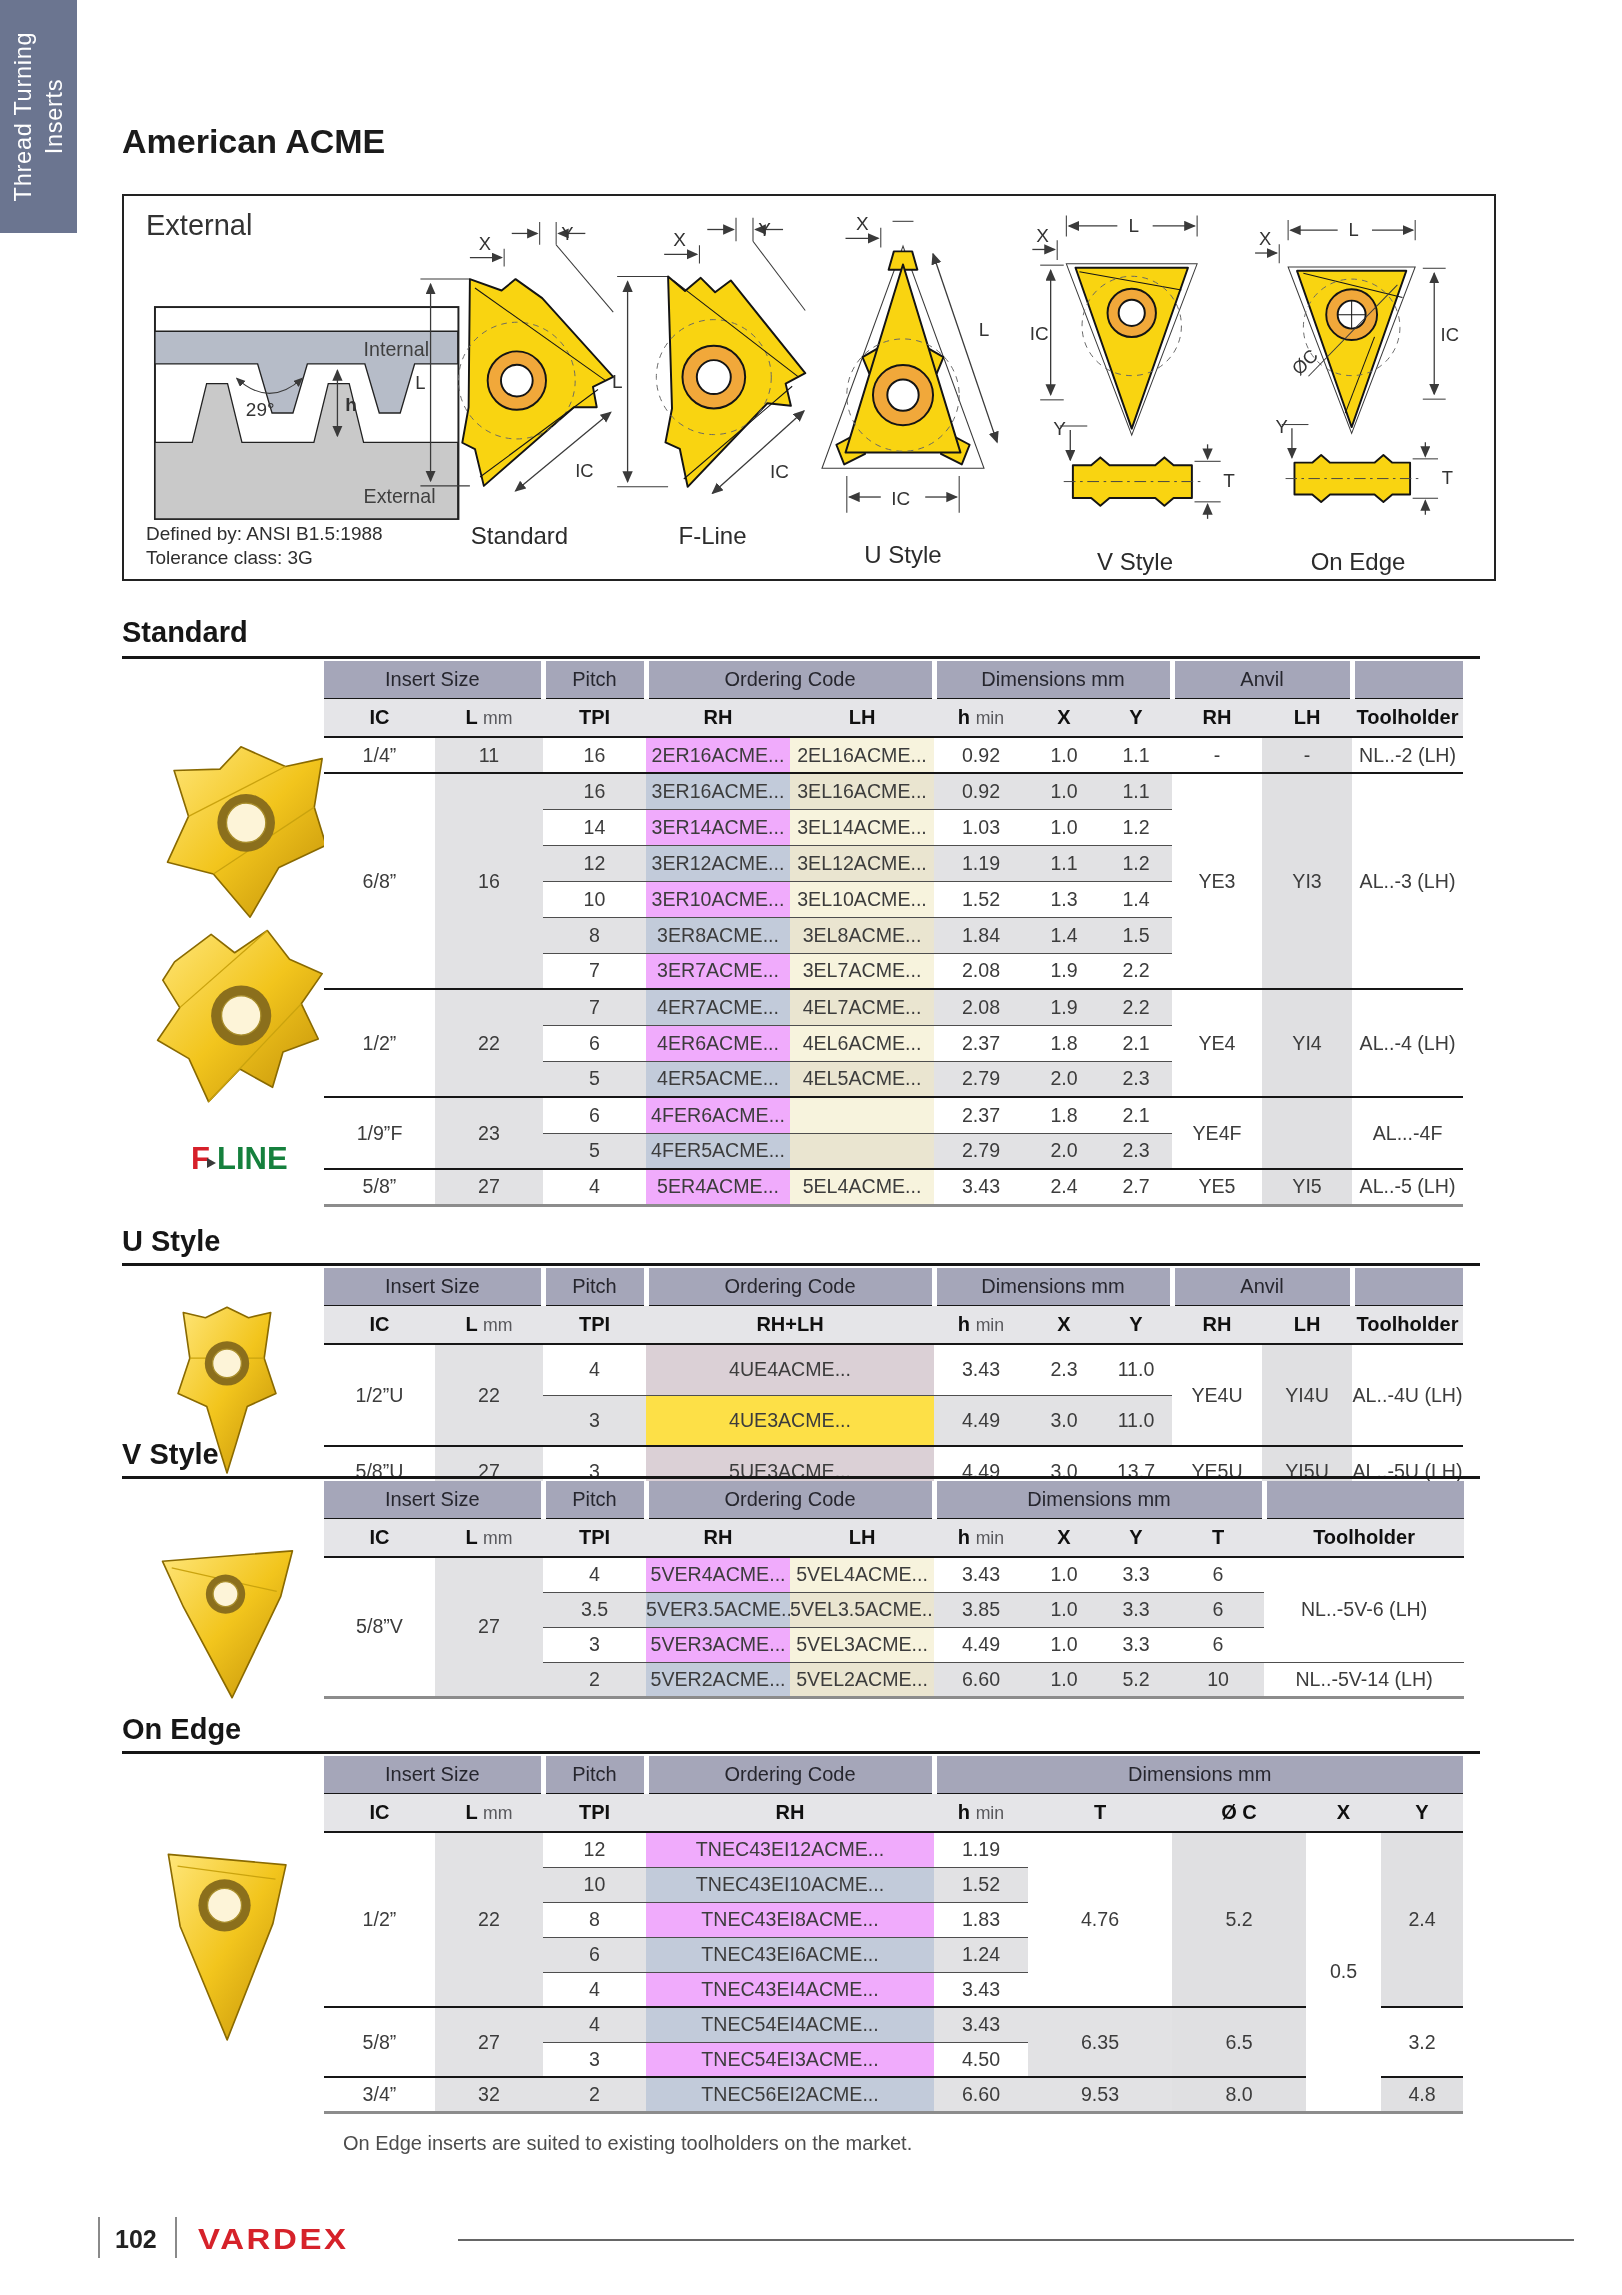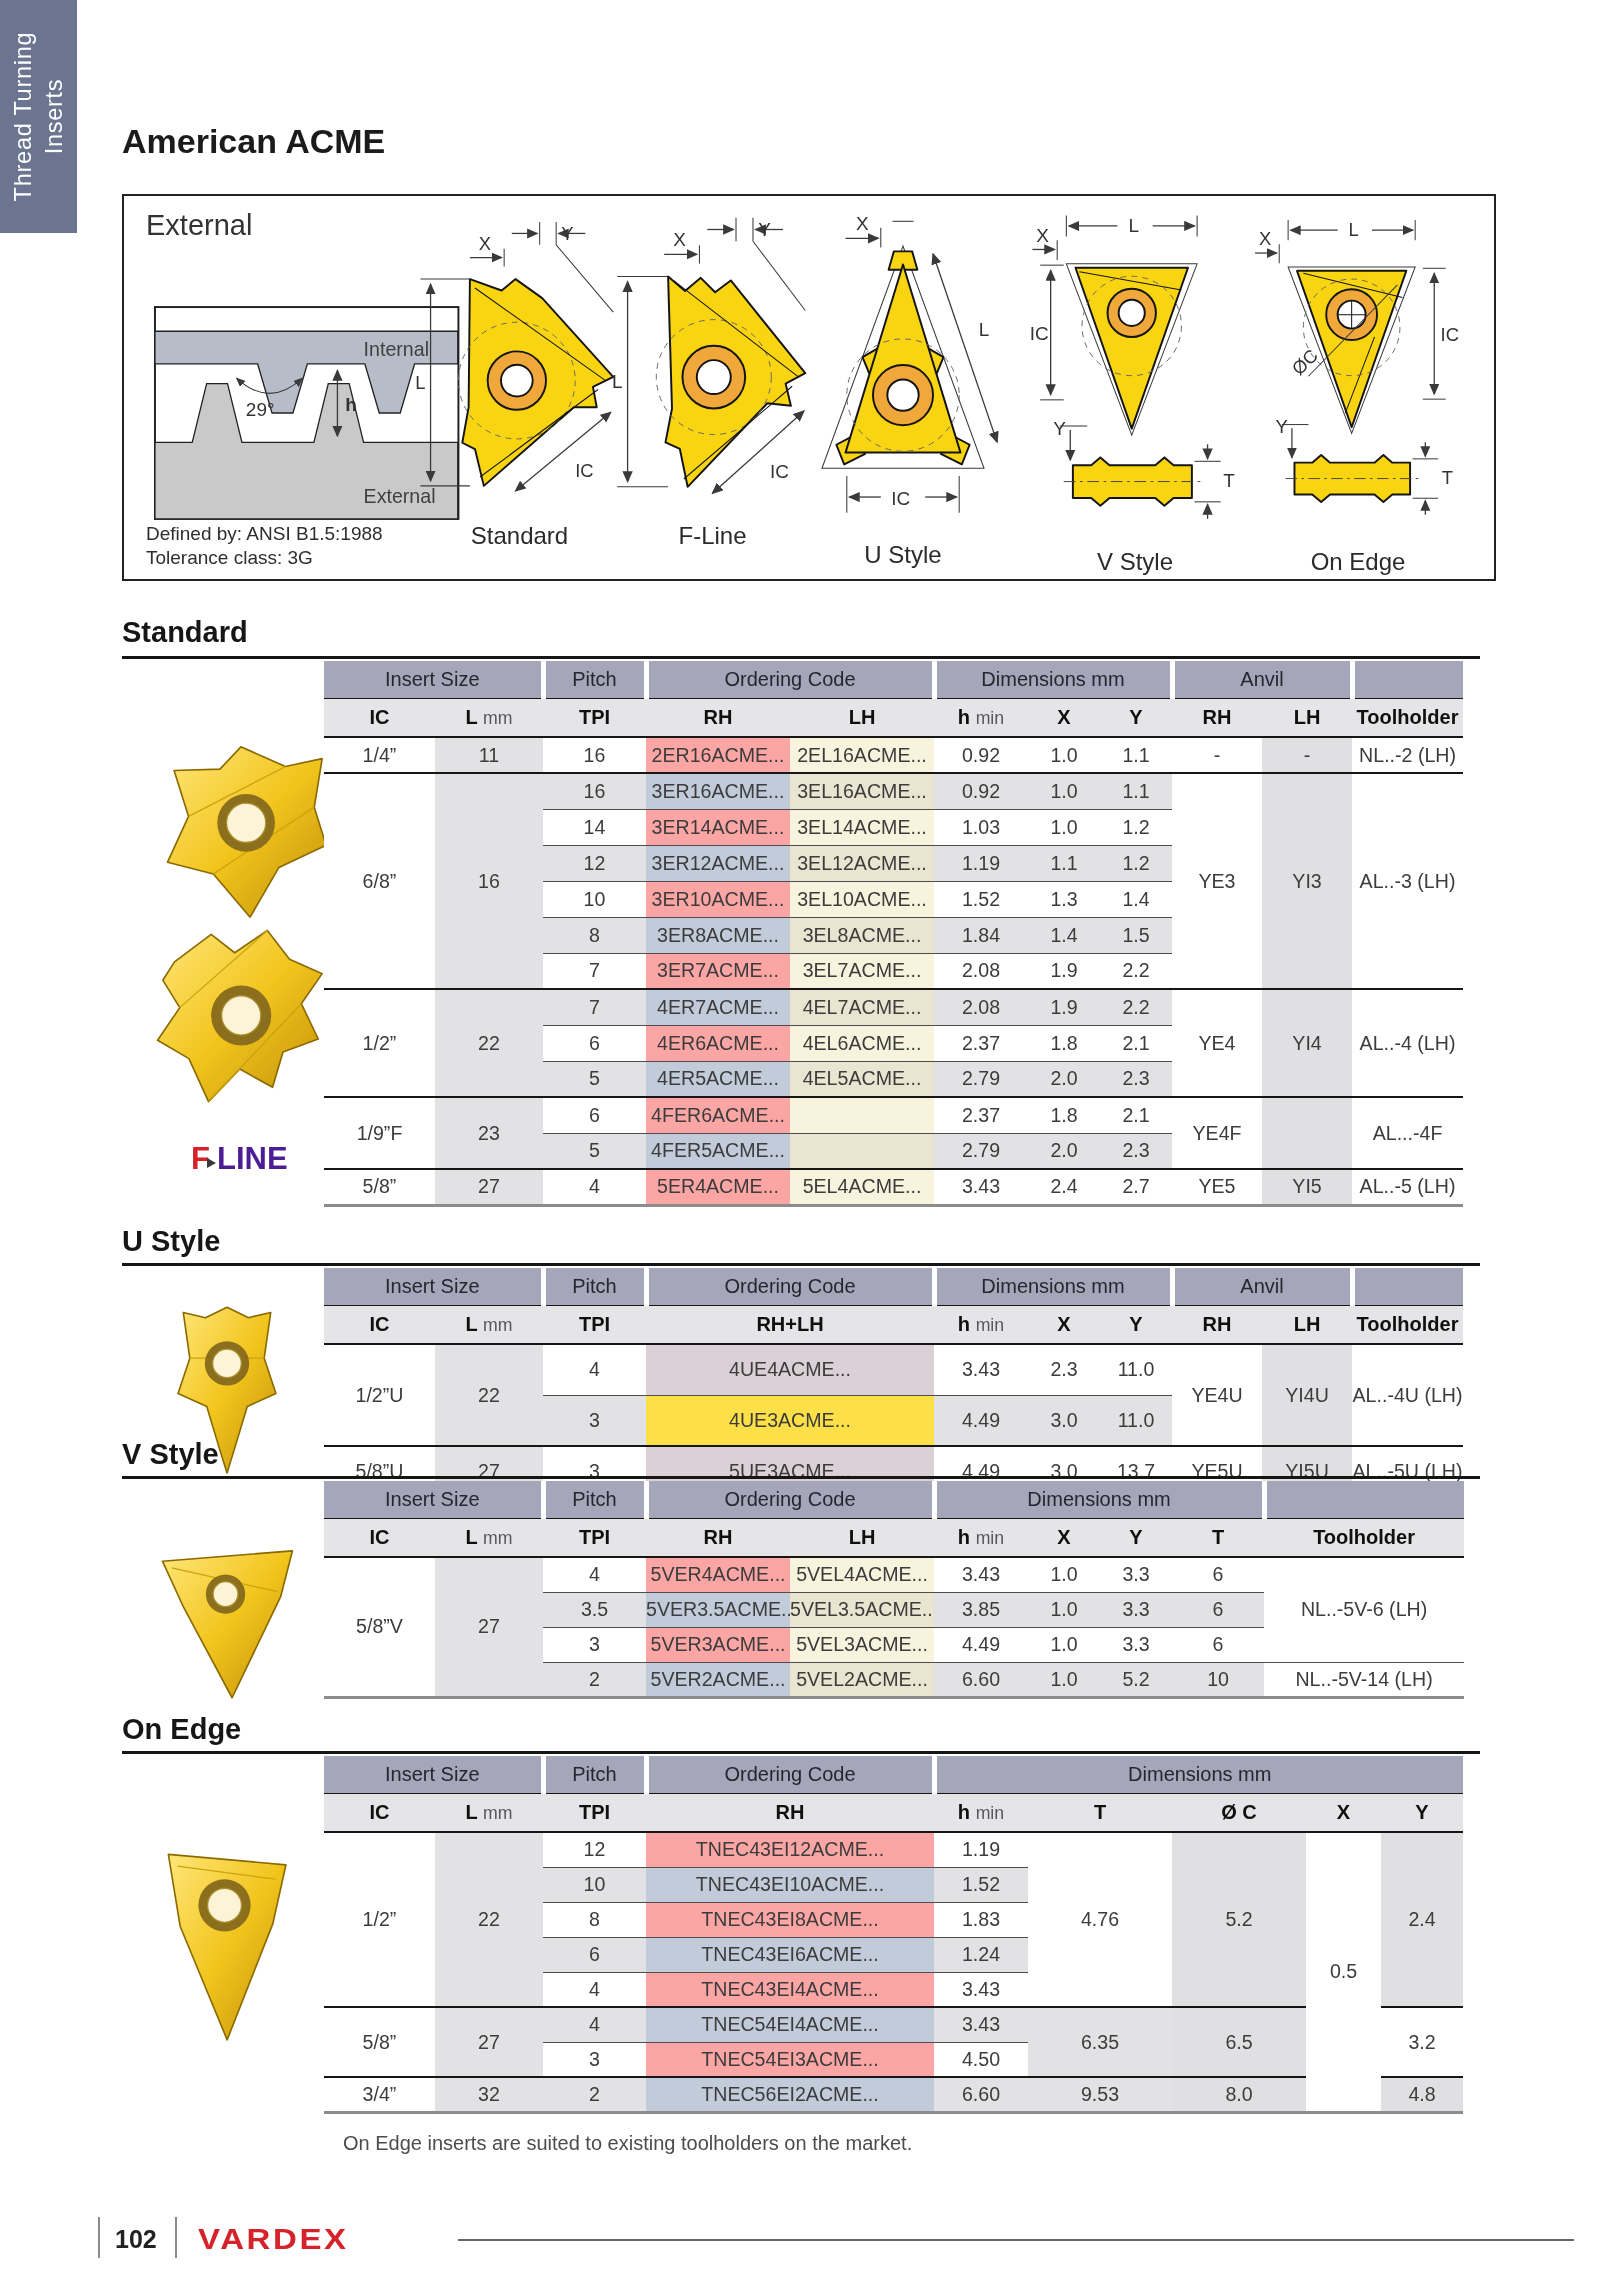--- a/index.html
+++ b/index.html
@@ -35,34 +35,34 @@
   .chead th{background:#e5e5e8;font-size:20px;height:37px;color:#101010;border-bottom:2px solid #161616}
   .u{font-weight:normal;color:#58585c;font-size:17.7px}
   .spec td{font-size:19.6px;color:#3c3c3c;border-top:1.3px solid #4e4e4e}
   .spec tr.gstart td{border-top:2px solid #161616}
   .t-std tr.r{height:36px}
   .t-u tr.r{height:51px}
   .t-v tr.r{height:35px}
   .t-oe tr.r{height:35px}
   td.ic,td.arh,td.tool,td.tpi,td.dim,td.tcol,td.xcol{background:#fff}
   td.lmm{background:#e2e2e4}
-  td.rh{background:#fca5a5}
+  td.rh{background:#f0abfc}
   td.lh{background:#f7f3dd}
   td.rhlh{background:#dbd0d6}
   td.alh,td.oc,td.ygr{background:#e0e0e2}
   tr.odd td.tpi,tr.odd td.dim,tr.odd td.tcol{background:#e2e2e4}
   tr.odd td.rh{background:#c2cbda}
   tr.odd td.lh{background:#eae5d0}
   tr.odd td.rhlh{background:#fde047}
 
   
   .photo{position:absolute}
   .fline-logo{position:absolute;left:191px;top:1141px;font-size:31px;font-weight:bold}
   .fline-f{color:#d6202a}
-  .fline-line{color:#4c1d95}
+  .fline-line{color:#15803d}
   .fline-tri{display:inline-block;width:0;height:0;border-left:9.8px solid #3a3a3a;
     border-top:5.9px solid transparent;border-bottom:5.9px solid transparent;margin:0 0.7px 1.3px -2.6px}
 
   .oe-note{position:absolute;left:343px;top:2132px;font-size:20px;color:#4c4c4c}
 
   
   .f-bar{position:absolute;width:2px;height:41px;background:#8a8a8a;top:2217px}
   .f-num{position:absolute;left:115px;top:2225px;font-size:25px;font-weight:bold;color:#222}
   .f-logo{position:absolute;left:198px;top:2220px;font-size:33px;font-weight:800;color:#d6222a;
           letter-spacing:2.6px;transform:scaleY(.92)}

